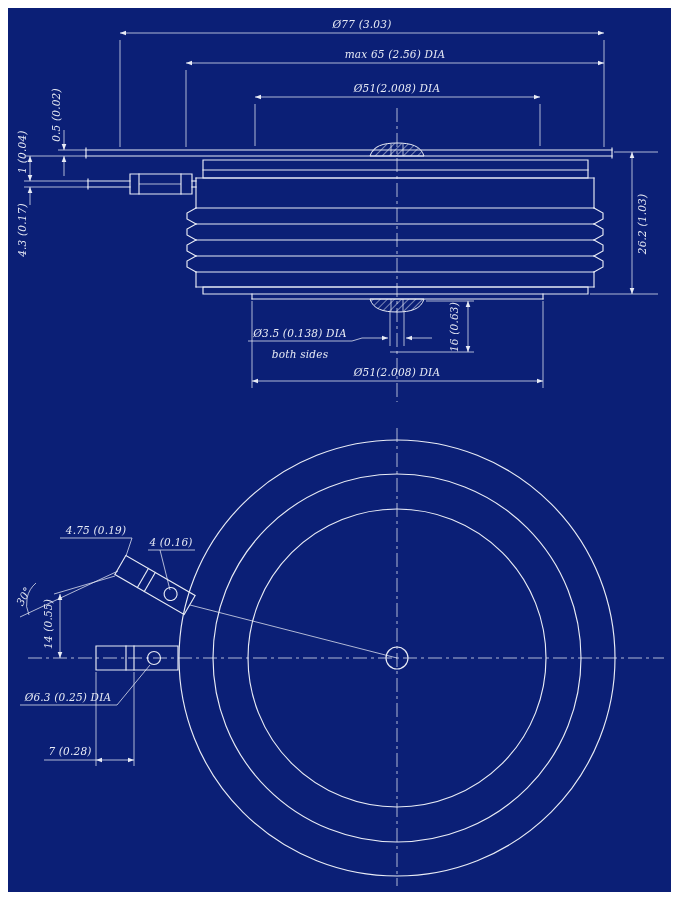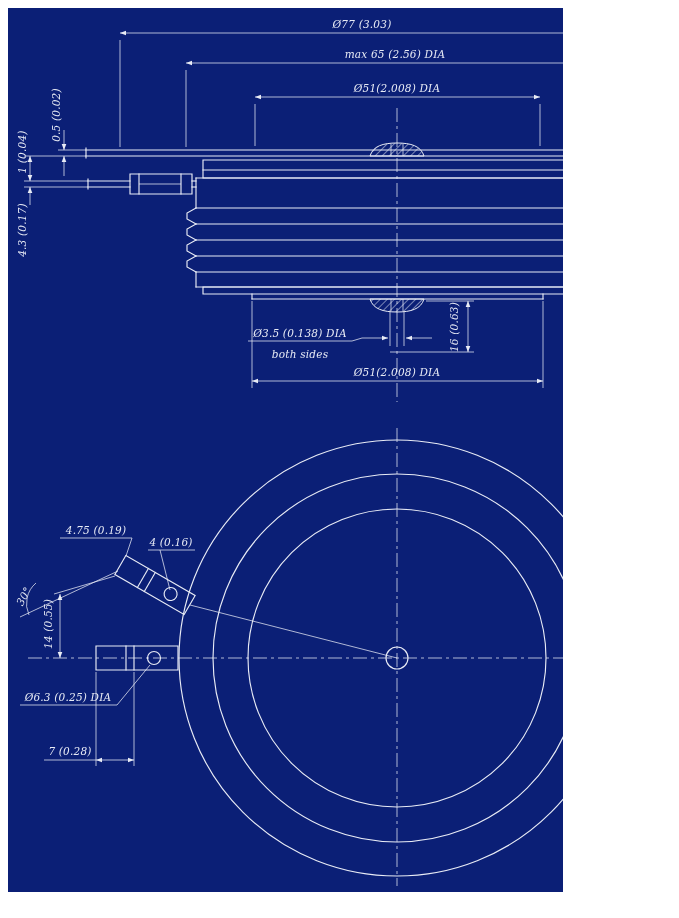--- a/index.html
+++ b/index.html
@@ -1,21 +1,21 @@
 <!DOCTYPE html>
 <html style="--canvas: #0b1f76; --line: #e8ebf5; --page: #ffffff;"><head>
 <meta charset="utf-8">
 <style>
   :root{
     --canvas:#0b1f76;
     --line:#e8ebf5;
     --page:#ffffff;
   }
   html,body{margin:0;padding:0;background:var(--page);}
-  .page{width:563px;height:918px;position:relative;background:var(--page);overflow:hidden;}
+  .page{width:679px;height:918px;position:relative;background:var(--page);overflow:hidden;}
   svg{display:block;}
   .canvas-bg{fill:var(--canvas);}
   .ln{stroke:var(--line);stroke-width:1.15;fill:none;stroke-linecap:square;}
   .thin{stroke:var(--line);stroke-width:0.75;fill:none;stroke-linecap:butt;}
   .cl{stroke:var(--line);stroke-width:0.75;fill:none;stroke-dasharray:14 4 3 4;}
   .hatched{fill:url(#hatch);stroke:var(--line);stroke-width:1;}
   .arrfill{fill:var(--line);}
   text{
     fill:var(--line);
     font-family:"DejaVu Serif", serif;

